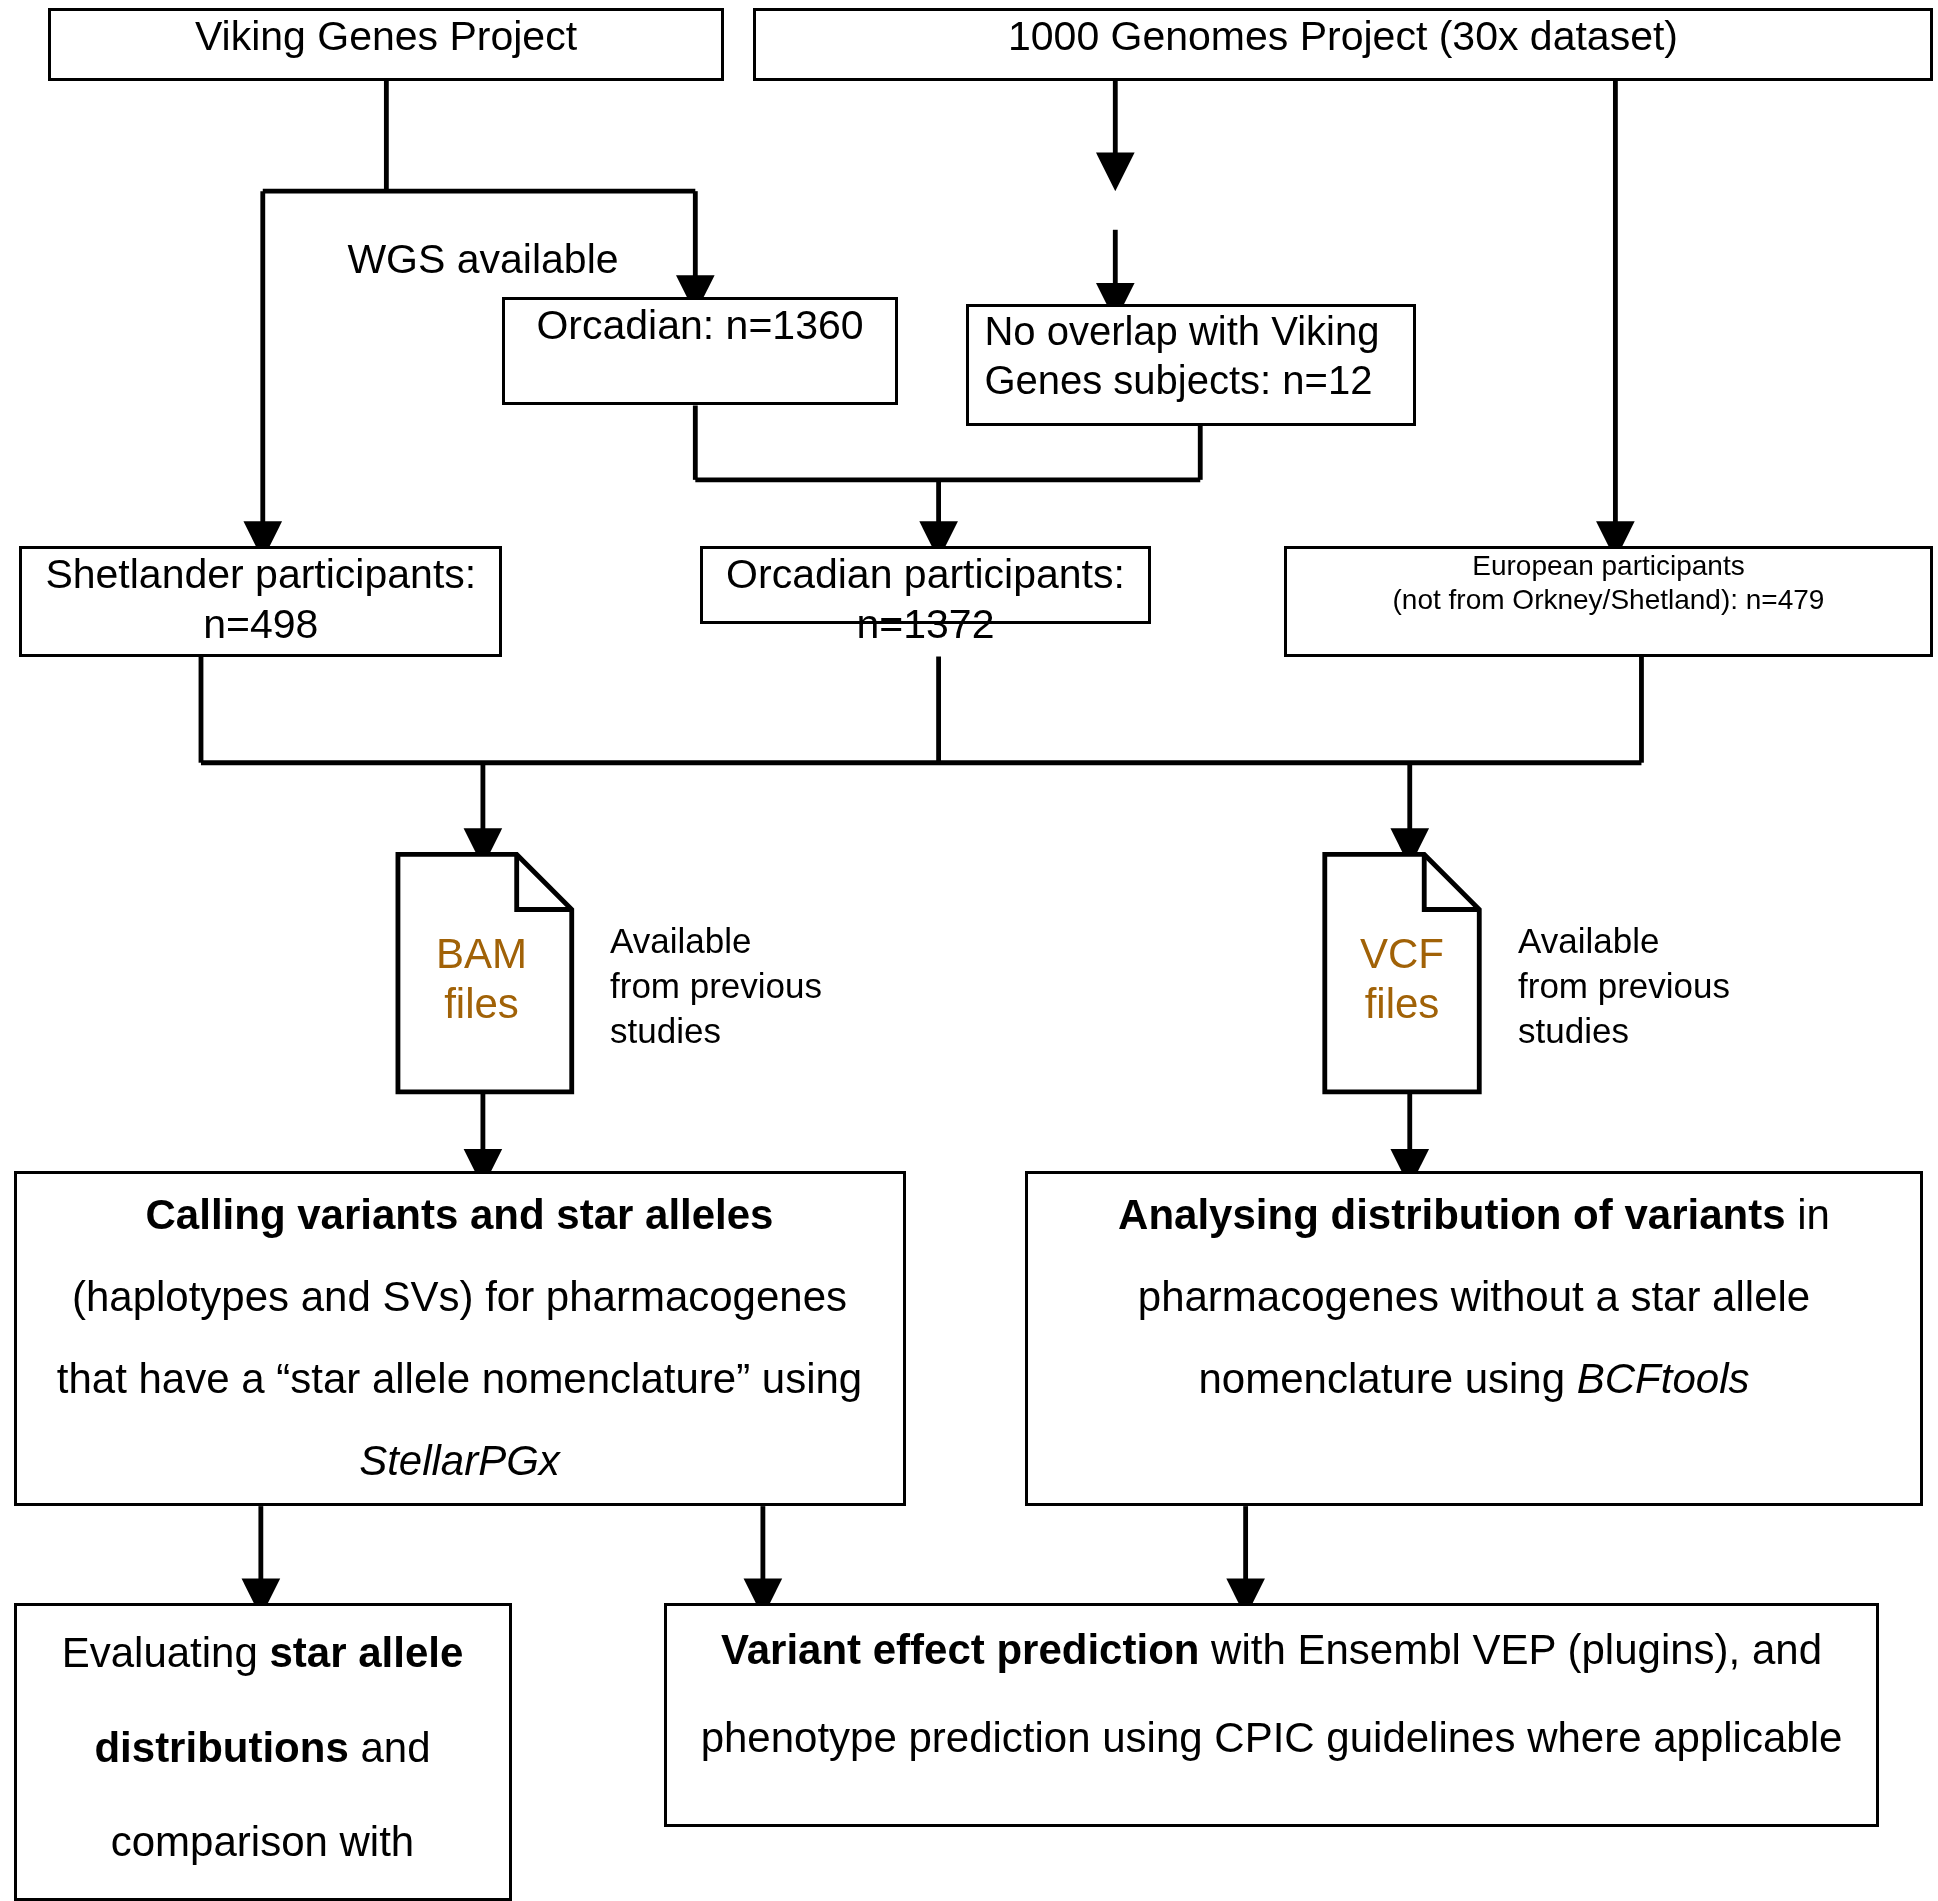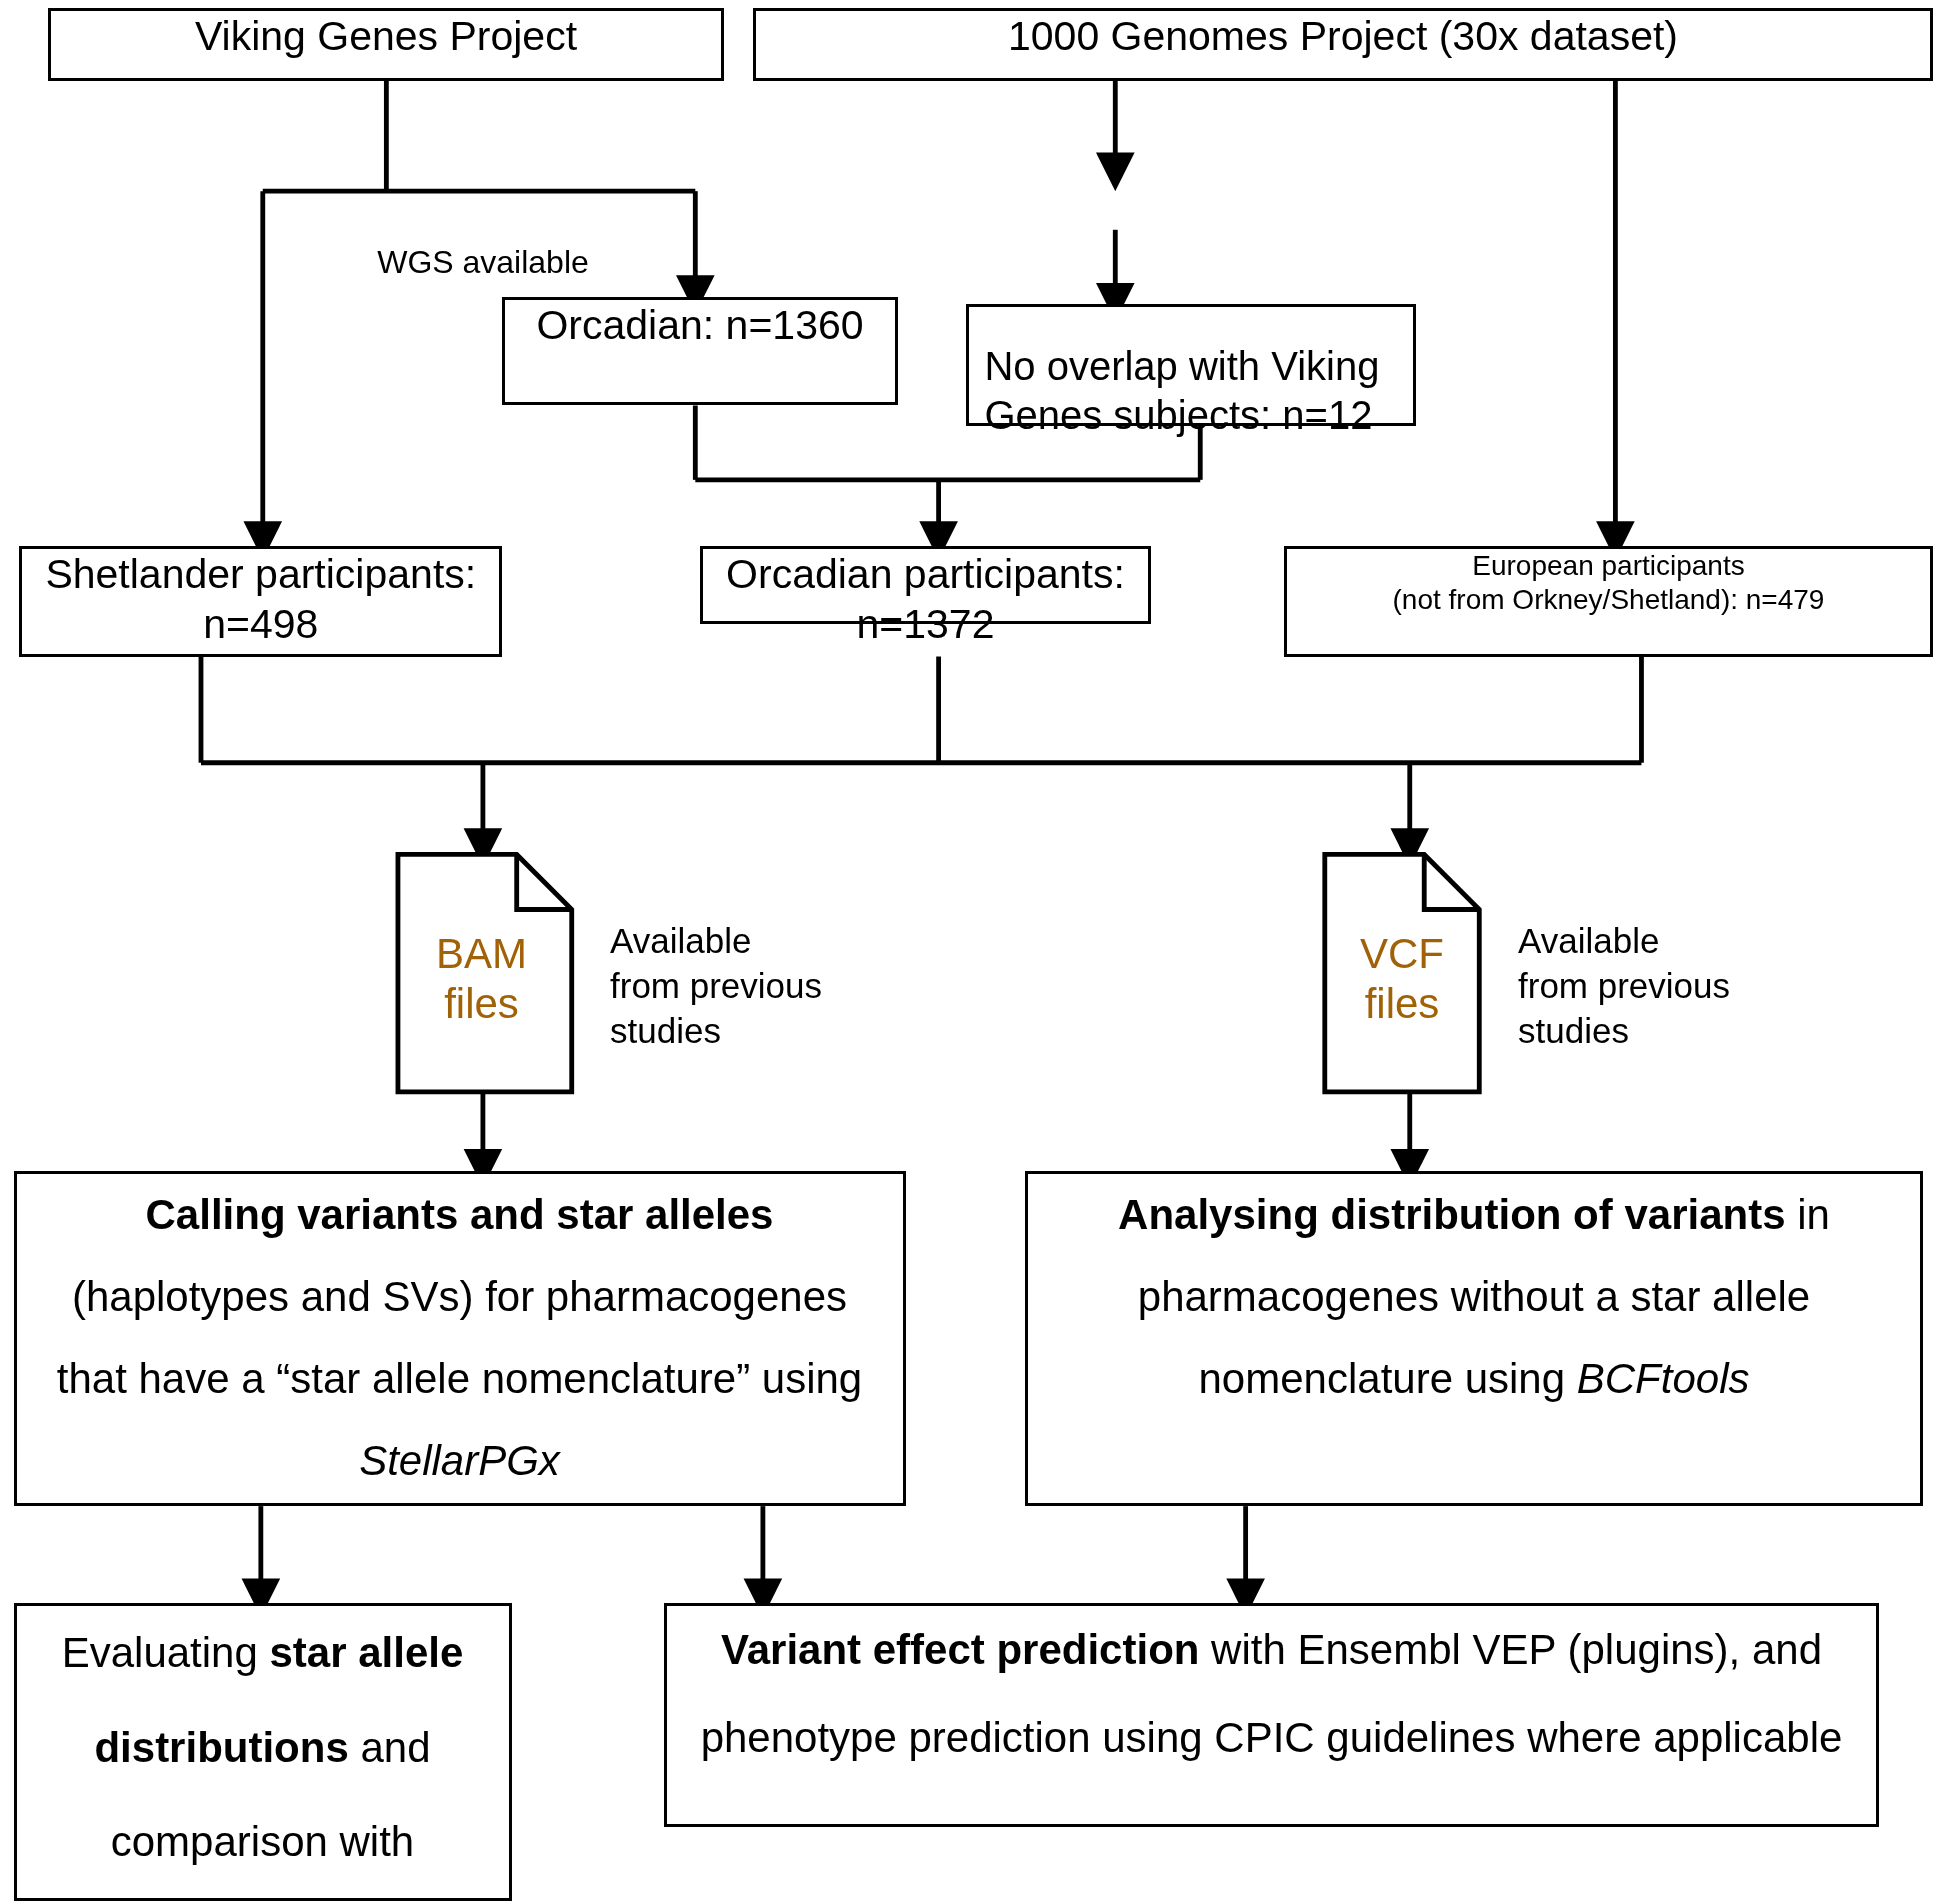--- a/index.html
+++ b/index.html
@@ -142,21 +142,21 @@
   <div class="node-box" style="left:48px; top:7.7px; width:676px; height:73px;">
     <span class="node-text">Viking Genes Project</span>
   </div>
 
   <div class="node-box" style="left:753px; top:7.7px; width:1180px; height:73px;">
     <span class="node-text">1000 Genomes Project (30x dataset)</span>
   </div>
 
 
   <div class="node-box" style="left:966px; top:304px; width:450px; height:122px;">
-    <span class="node-text" style="text-align:left; padding-left:15.4px; font-size:40px;margin-top:35px;">No overlap with Viking
+    <span class="node-text" style="text-align:left; padding-left:15.4px; font-size:40px;">No overlap with Viking
 Genes subjects: n=12</span>
   </div>
 
   <div class="node-box" style="left:502px; top:297px; width:396px; height:108px;">
     <span class="node-text">Orcadian: n=1360</span>
   </div>
 
   <div class="node-box" style="left:19.3px; top:546px; width:483px; height:111px;">
     <span class="node-text">Shetlander participants:
 n=498</span>
@@ -165,21 +165,21 @@
   <div class="node-box" style="left:700px; top:546px; width:451px; height:78px;">
     <span class="node-text">Orcadian participants:
 n=1372</span>
   </div>
 
   <div class="node-box" style="left:1284px; top:546px; width:649px; height:111px;">
     <span class="node-text" style="font-size:28px;">European participants
 (not from Orkney/Shetland): n=479</span>
   </div>
 
-  <div class="lbl" style="left:290px; top:204px; width:386px; font-size:32px;">
+  <div class="lbl" style="left:290px; top:184px; width:386px; font-size:41px;">
     <span>WGS available</span>
   </div>
 
   <div class="file-name" style="left:390px; top:929px; width:183px;">BAM
 files</div>
   <div class="file-label" style="left:610px; top:919px; width:309px;">Available
 from previous
 studies</div>
 
   <div class="file-name" style="left:1317px; top:929px; width:170px;">VCF

